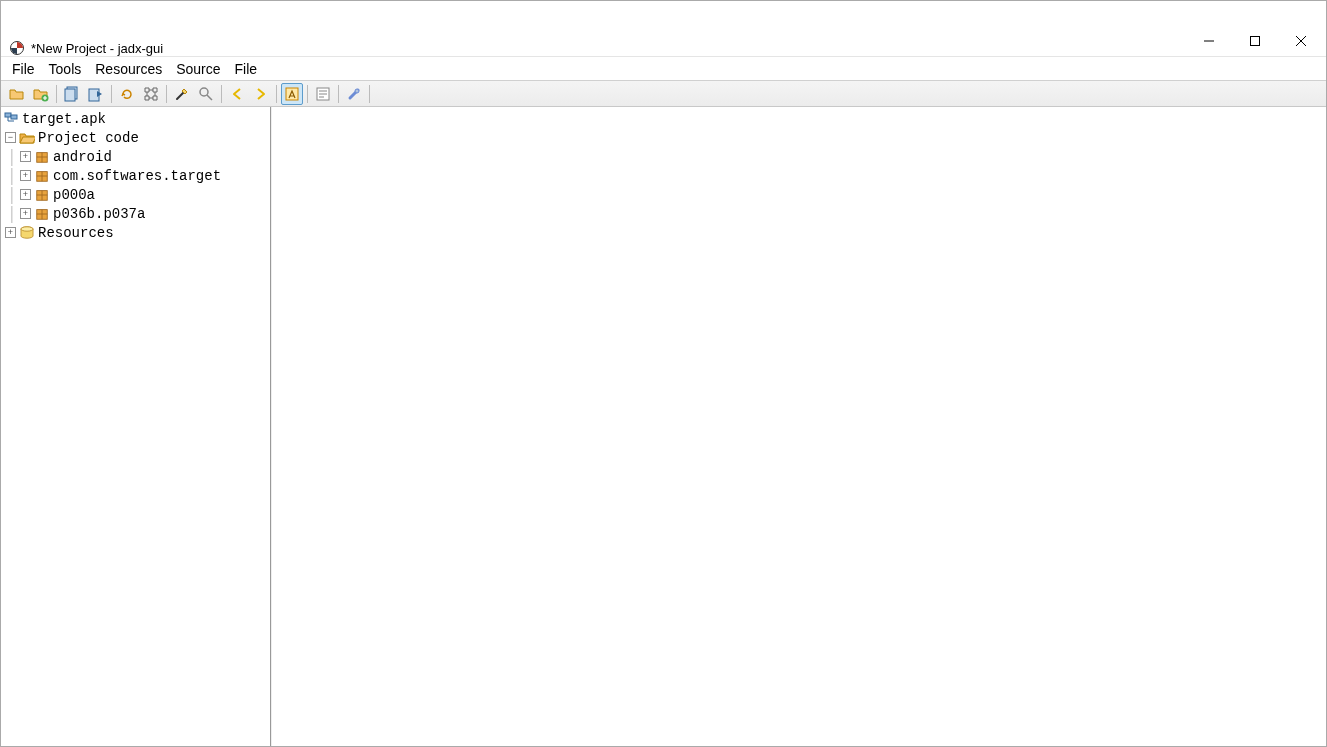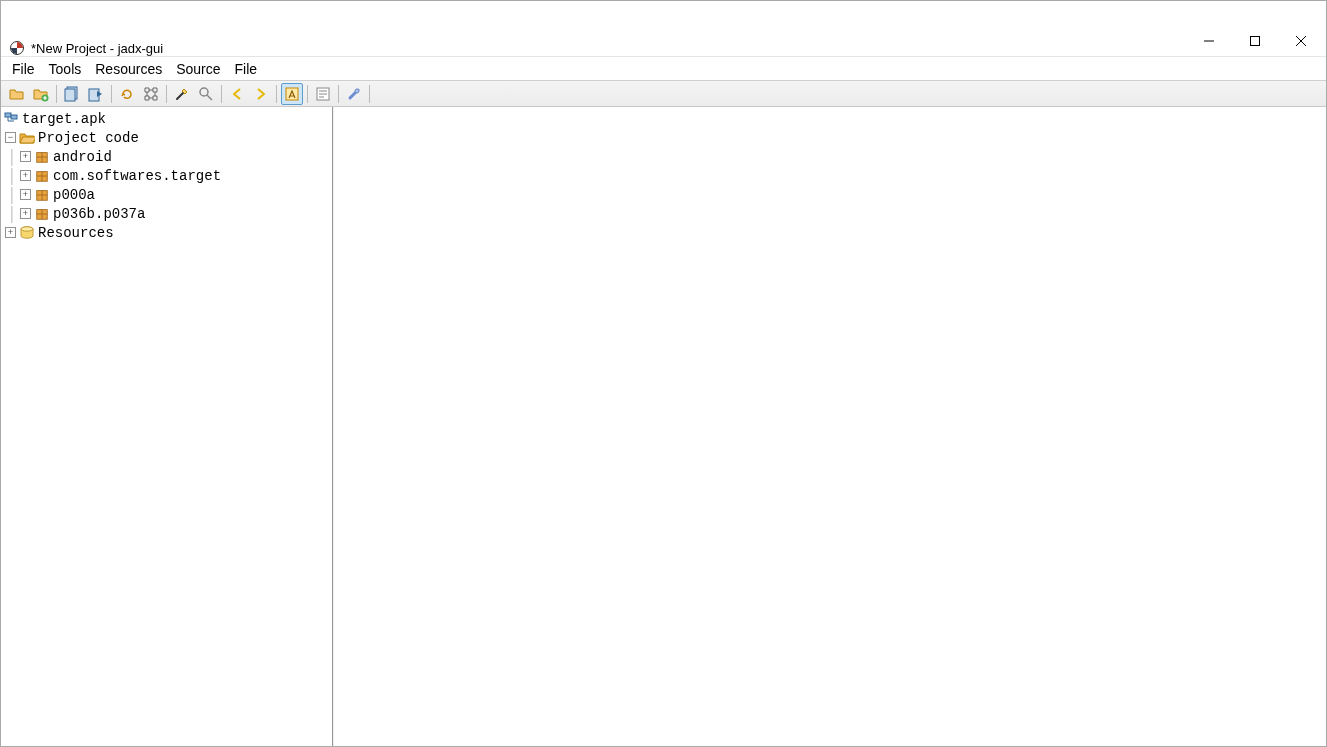--- a/index.html
+++ b/index.html
@@ -76,21 +76,21 @@
     background: #bbb;
     margin: 0 3px;
   }
 
   .workarea {
     flex: 1;
     display: flex;
     min-height: 0;
   }
   .tree-panel {
-    width: 332px;
+    width: 270px;
     border-right: 1px solid #999;
     background: #fff;
     overflow: auto;
     padding: 2px 0;
     font-family: Consolas, "Courier New", monospace;
     font-size: 14px;
   }
   .content-panel {
     flex: 1;
     background: #fff;

